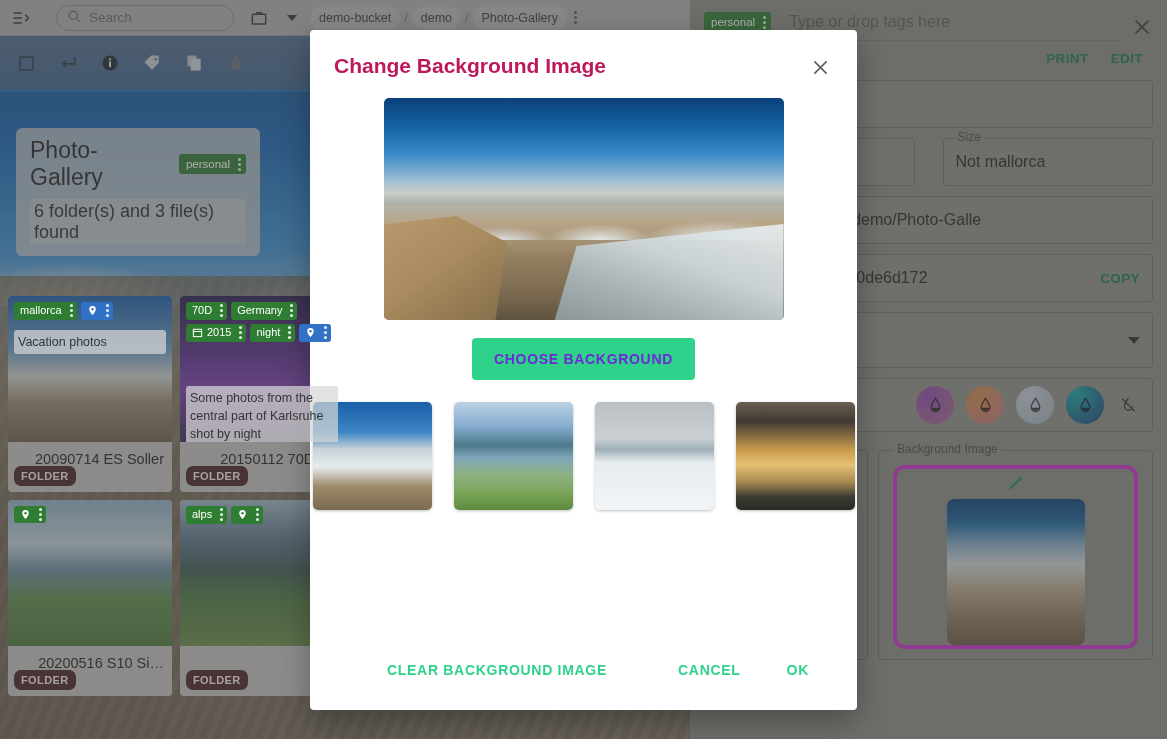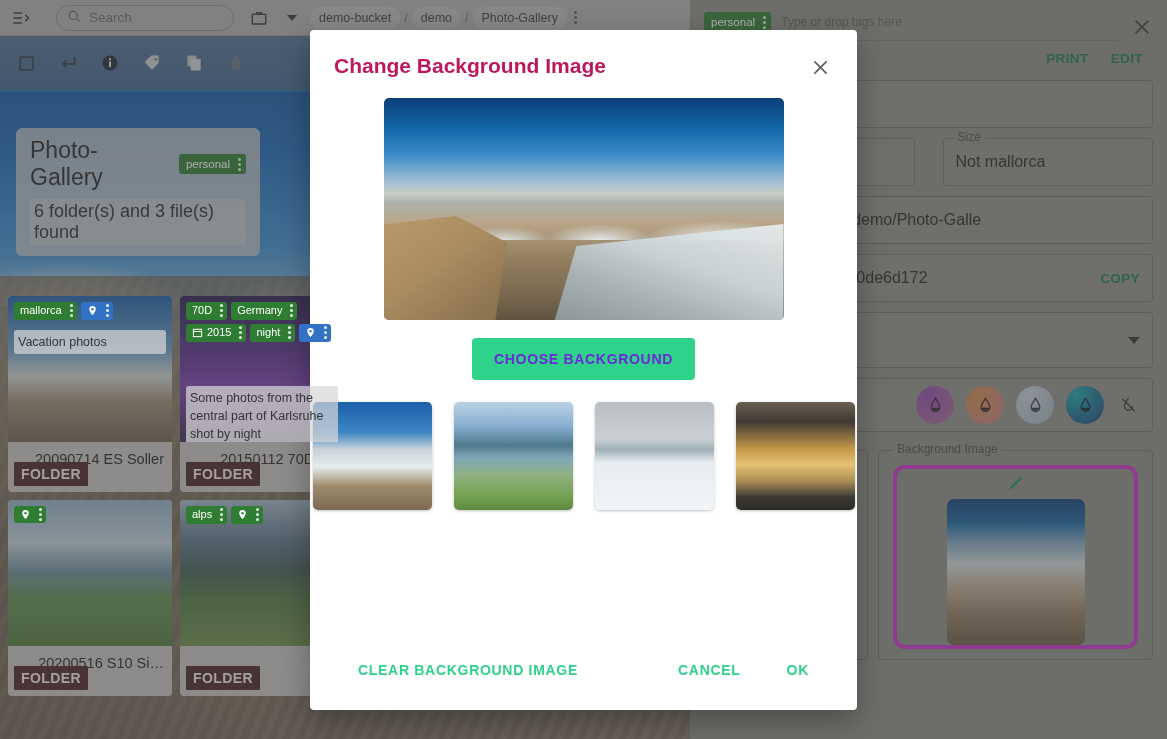--- a/index.html
+++ b/index.html
@@ -116,22 +116,22 @@
   .card-desc {
     position: absolute; left: 6px; right: 6px; top: 34px; z-index: 2;
     background: rgba(215,215,215,.72);
     font-size: 12.5px; color: #343434; padding: 3px 4px; border-radius: 3px;
     line-height: 1.45;
   }
   .card-title { font-size: 14.5px; color: #232323; padding: 9px 8px 4px; text-align: right; }
   .badge {
     position: absolute; left: 6px; bottom: 6px;
     background: #4a2326; color: #f0e6e6;
-    font-size: 14px; font-weight: bold; letter-spacing: .4px;
-    padding: 4px 7px; border-radius: 1px;
+    font-size: 11px; font-weight: bold; letter-spacing: .4px;
+    padding: 4px 7px; border-radius: 7px;
   }
   .ph-light  { background: linear-gradient(180deg,#9ab7cf 0%,#cdd6d6 45%,#b8a183 70%,#8c7656 100%); height:100%; }
   .ph-castle { background: linear-gradient(180deg,#1b5ea8 0%,#6f9ec6 38%,#cfd3cf 55%,#9a8c74 72%,#6d5f4b 100%); height:100%; }
   .ph-city   { background: linear-gradient(180deg,#2a1d4e 0%,#5b2f8f 40%,#7b3fae 62%,#3b2a55 100%); height:100%; }
   .ph-lake   { background: linear-gradient(180deg,#8fb0c6 0%,#bfd0da 30%,#6c8ea0 48%,#5c8a4a 68%,#4f7a3c 100%); height:100%; }
   .ph-alps   { background: linear-gradient(180deg,#9fb6c7 0%,#5a7488 28%,#3f5d54 48%,#4e7a42 68%,#6b8b4a 100%); height:100%; }
   .ph-jpeg   { background: linear-gradient(180deg,#4f6070 0%,#8c9aa5 40%,#b2a894 70%,#76675a 100%); height:100%; }
 
   
   .rpanel {
@@ -140,21 +140,21 @@
     background: #8b8b85;
   }
   .rp-tagrow {
     display: flex; align-items: center; gap: 10px;
     padding: 12px 12px 0 14px;
   }
   .rp-tagfield {
     flex: 1; border-bottom: 1px solid #7a7a74;
     padding-bottom: 8px; display: flex; align-items: center; gap: 10px;
   }
-  .rp-tag-ph { color: #5e5e58; font-size: 12px; }
+  .rp-tag-ph { color: #5e5e58; font-size: 16px; margin-left: 8px; }
   .rp-x { color: #3c3c38; width: 26px; height: 26px; display:flex; align-items:center; justify-content:center; }
   .rp-actions { display: flex; justify-content: flex-end; gap: 22px; padding: 10px 24px 4px 0; }
   .link-green { color: #1d7a4f; font-size: 13.5px; font-weight: bold; letter-spacing: .4px; }
   .fld {
     position: relative; margin: 10px 14px 0;
     border: 1px solid #6f6f69; border-radius: 4px;
     height: 48px; display: flex; align-items: center;
     padding: 0 12px; color: #262624; font-size: 16px;
     background: rgba(255,255,255,.03);
   }
@@ -231,20 +231,21 @@
   }
   .thumbs { margin: 22px 0 0; display: flex; justify-content: center; gap: 22px; }
   .thumb { width: 119px; height: 108px; border-radius: 5px; overflow: hidden; box-shadow: 0 1px 3px rgba(0,0,0,.25); cursor:pointer; }
   .t1 { background: linear-gradient(180deg,#1b5fa8 0%,#3d86c4 28%,#c9d3d8 44%,#e6ebee 60%,#9e8b6c 78%,#7b6a52 100%); }
   .t2 { background: linear-gradient(180deg,#bcd2e4 0%,#87aed0 22%,#4f7a8c 40%,#7fa7b8 52%,#8fb17f 68%,#76a254 86%,#5d8a3f 100%); }
   .t3 { background: linear-gradient(180deg,#b9bfc2 0%,#c9cfd2 34%,#9fb0b8 44%,#e7ecef 56%,#f2f5f7 100%); }
   .t4 { background: linear-gradient(180deg,#6a6053 0%,#3f3a33 18%,#c79a4b 44%,#e6c073 58%,#a88a52 74%,#3b3a33 88%,#2b2a24 100%); }
   .m-foot {
     margin-top: auto; display: flex; align-items: center;
     padding: 0 40px 24px;
+    margin-left: 29px;
   }
   .m-foot .clear { margin-right: auto; }
   .txtbtn { color: #2ed28b; font-size: 14px; font-weight: bold; letter-spacing: .7px; cursor: pointer; background:none; border:none; padding: 8px 8px; }
   .txtbtn.gap { margin-left: 30px; }
 </style>
 </head>
 <body>
 
 <div id="app">
 

